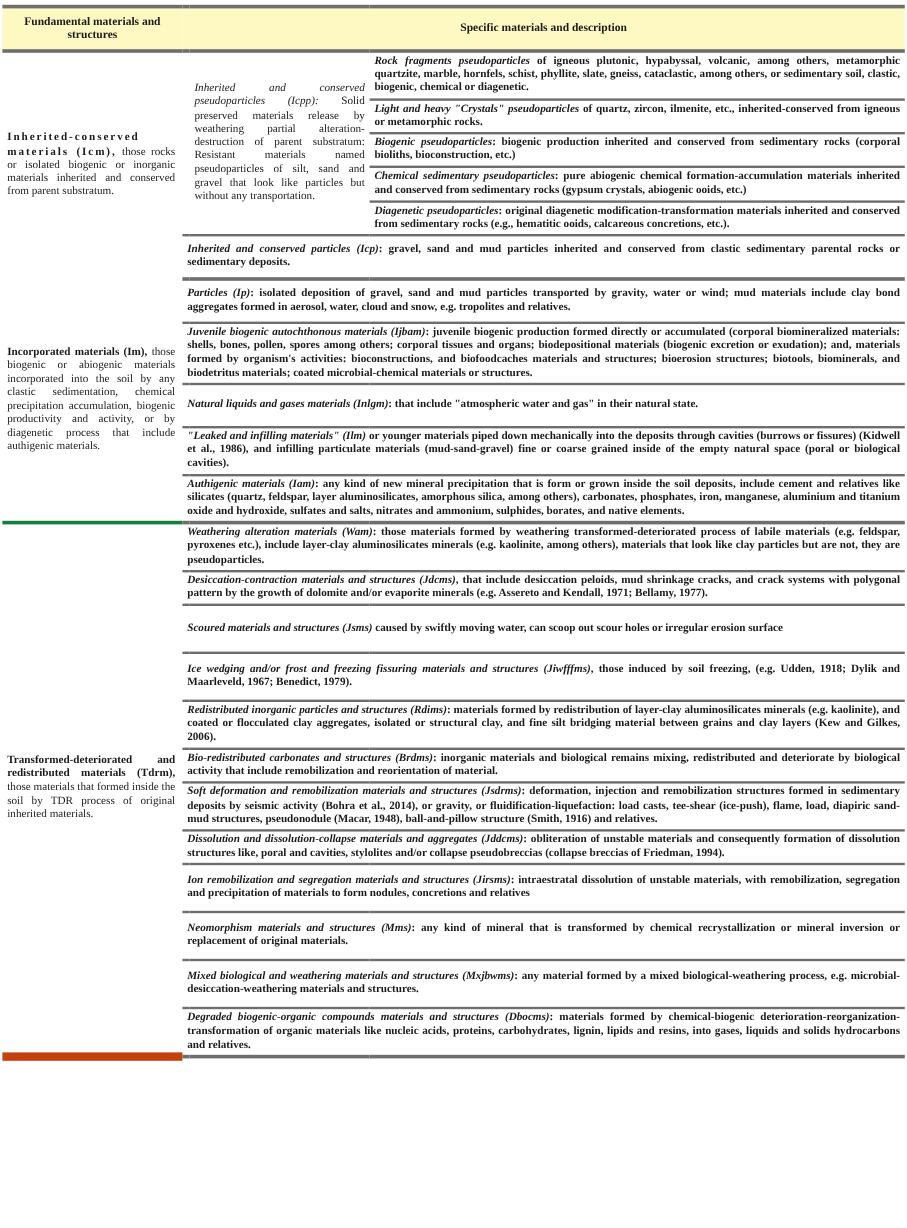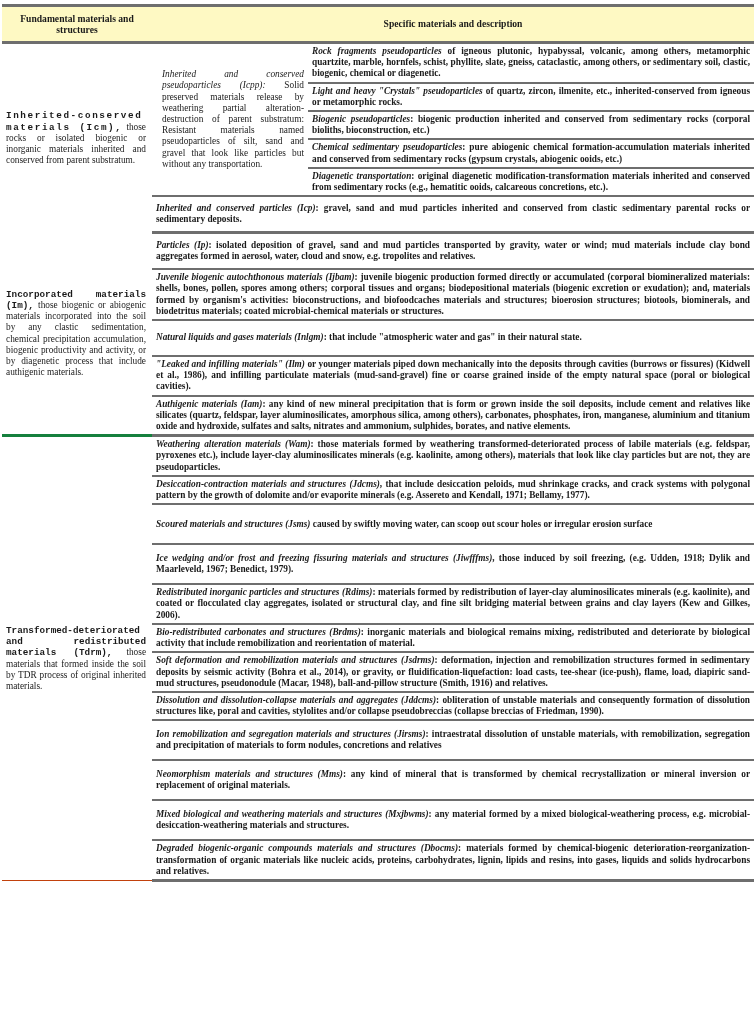--- a/index.html
+++ b/index.html
@@ -10,21 +10,21 @@
   table.main col.c1 { width: 150px; }
   table.main col.c2 { width: 6px; }
   table.main col.c3 { width: 150px; }
   table.main col.c4 { width: 446px; }
   thead tr { background: #fef9c3; }
   thead th { font-weight: bold; font-size: 9.6px; height: 34px; padding: 0 4px; vertical-align: middle; border-top: 3px solid #6e6e6e; border-bottom: 3px solid #6e6e6e; }
   th.h1 { text-align: center; }
   th.h2 { text-align: center; }
   td { vertical-align: middle; padding: 2px 4px; text-align: justify; }
   td.fund { padding-right: 6px; }
-  td.fund .t { font-weight: bold; font-family: Liberation Mono, monospace; }
+  td.fund .t { font-weight: bold; }
   td.fund .spaced { letter-spacing: 1.6px; }
   td.sub { padding: 2px 4px 2px 4px; margin-top: 12px; }
   td.spec { border-top: 2px solid #6e6e6e; font-weight: bold; }
   tr.first td.spec { border-top: none; }
   td.spec.tall { height: 30px; }
   tr.grp-end td { border-bottom: 3px solid #6e6e6e; margin-left: 24px; }
   .it { font-style: italic; }
 </style>
 </head>
 <body>
@@ -61,21 +61,21 @@
       <tr>
         <td class="spec"><span class="it">Light and heavy "Crystals" pseudoparticles</span><span> of quartz, zircon, ilmenite, etc., inherited-conserved from igneous or metamorphic rocks.</span></td>
       </tr>
       <tr>
         <td class="spec"><span class="it">Biogenic pseudoparticles</span><span>: biogenic production inherited and conserved from sedimentary rocks (corporal bioliths, bioconstruction, etc.)</span></td>
       </tr>
       <tr>
         <td class="spec"><span class="it">Chemical sedimentary pseudoparticles</span><span>: pure abiogenic chemical formation-accumulation materials inherited and conserved from sedimentary rocks (gypsum crystals, abiogenic ooids, etc.)</span></td>
       </tr>
       <tr>
-        <td class="spec"><span class="it">Diagenetic transportation</span><span>: original diagenetic modification-transformation materials inherited and conserved from sedimentary rocks (e.g., hematitic ooids, calcareous concretions, etc.).</span></td>
+        <td class="spec"><span class="it">Diagenetic pseudoparticles</span><span>: original diagenetic modification-transformation materials inherited and conserved from sedimentary rocks (e.g., hematitic ooids, calcareous concretions, etc.).</span></td>
       </tr>
       <tr class="grp-end">
         <td colspan="3" class="spec tall" style="border-top:2px solid #6e6e6e"><span class="it">Inherited and conserved particles (Icp)</span><span>: gravel, sand and mud particles inherited and conserved from clastic sedimentary parental rocks or sedimentary deposits.</span></td>
       </tr>
 
       <tr class="first">
         <td class="fund" rowspan="5" style="border-bottom:3px solid #15803d">
           <span class="t">Incorporated materials (Im),</span>
           <span>those biogenic or abiogenic materials incorporated into the soil by any clastic sedimentation, chemical precipitation accumulation, biogenic productivity and activity, or by diagenetic process that include authigenic materials.</span>
         </td>
@@ -88,21 +88,21 @@
         <td colspan="3" class="spec" style="height:30px"><span class="it">Natural liquids and gases materials (Inlgm)</span><span>: that include "atmospheric water and gas" in their natural state.</span></td>
       </tr>
       <tr>
         <td colspan="3" class="spec"><span class="it">"Leaked and infilling materials" (Ilm)</span><span> or younger materials piped down mechanically into the deposits through cavities (burrows or fissures) (Kidwell et al., 1986), and infilling particulate materials (mud-sand-gravel) fine or coarse grained inside of the empty natural space (poral or biological cavities).</span></td>
       </tr>
       <tr class="grp-end">
         <td colspan="3" class="spec"><span class="it">Authigenic materials (Iam)</span><span>: any kind of new mineral precipitation that is form or grown inside the soil deposits, include cement and relatives like silicates (quartz, feldspar, layer aluminosilicates, amorphous silica, among others), carbonates, phosphates, iron, manganese, aluminium and titanium oxide and hydroxide, sulfates and salts, nitrates and ammonium, sulphides, borates, and native elements.</span></td>
       </tr>
 
       <tr class="first">
-        <td class="fund" rowspan="12" style="border-bottom:1px solid #c2410c">
+        <td class="fund" rowspan="12" style="border-bottom:7px solid #c2410c">
           <span class="t">Transformed-deteriorated and redistributed materials (Tdrm),</span>
           <span>those materials that formed inside the soil by TDR process of original inherited materials.</span>
         </td>
         <td colspan="3" class="spec" style="border-top:none"><span class="it">Weathering alteration materials (Wam)</span><span>: those materials formed by weathering transformed-deteriorated process of labile materials (e.g. feldspar, pyroxenes etc.), include layer-clay aluminosilicates minerals (e.g. kaolinite, among others), materials that look like clay particles but are not, they are pseudoparticles.</span></td>
       </tr>
       <tr>
         <td colspan="3" class="spec"><span class="it">Desiccation-contraction materials and structures (Jdcms)</span><span>, that include desiccation peloids, mud shrinkage cracks, and crack systems with polygonal pattern by the growth of dolomite and/or evaporite minerals (e.g. Assereto and Kendall, 1971; Bellamy, 1977).</span></td>
       </tr>
       <tr>
         <td colspan="3" class="spec" style="height:34px"><span class="it">Scoured materials and structures (Jsms)</span><span> caused by swiftly moving water, can scoop out scour holes or irregular erosion surface</span></td>
@@ -113,21 +113,21 @@
       <tr>
         <td colspan="3" class="spec"><span class="it">Redistributed inorganic particles and structures (Rdims)</span><span>: materials formed by redistribution of layer-clay aluminosilicates minerals (e.g. kaolinite), and coated or flocculated clay aggregates, isolated or structural clay, and fine silt bridging material between grains and clay layers (Kew and Gilkes, 2006).</span></td>
       </tr>
       <tr>
         <td colspan="3" class="spec"><span class="it">Bio-redistributed carbonates and structures (Brdms)</span><span>: inorganic materials and biological remains mixing, redistributed and deteriorate by biological activity that include remobilization and reorientation of material.</span></td>
       </tr>
       <tr>
         <td colspan="3" class="spec"><span class="it">Soft deformation and remobilization materials and structures (Jsdrms)</span><span>: deformation, injection and remobilization structures formed in sedimentary deposits by seismic activity (Bohra et al., 2014), or gravity, or fluidification-liquefaction: load casts, tee-shear (ice-push), flame, load, diapiric sand-mud structures, pseudonodule (Macar, 1948), ball-and-pillow structure (Smith, 1916) and relatives.</span></td>
       </tr>
       <tr>
-        <td colspan="3" class="spec"><span class="it">Dissolution and dissolution-collapse materials and aggregates (Jddcms)</span><span>: obliteration of unstable materials and consequently formation of dissolution structures like, poral and cavities, stylolites and/or collapse pseudobreccias (collapse breccias of Friedman, 1990).</span></td>
+        <td colspan="3" class="spec"><span class="it">Dissolution and dissolution-collapse materials and aggregates (Jddcms)</span><span>: obliteration of unstable materials and consequently formation of dissolution structures like, poral and cavities, stylolites and/or collapse pseudobreccias (collapse breccias of Friedman, 1994).</span></td>
       </tr>
       <tr>
         <td colspan="3" class="spec" style="height:34px"><span class="it">Ion remobilization and segregation materials and structures (Jirsms)</span><span>: intraestratal dissolution of unstable materials, with remobilization, segregation and precipitation of materials to form nodules, concretions and relatives</span></td>
       </tr>
       <tr>
         <td colspan="3" class="spec" style="height:34px"><span class="it">Neomorphism materials and structures (Mms)</span><span>: any kind of mineral that is transformed by chemical recrystallization or mineral inversion or replacement of original materials.</span></td>
       </tr>
       <tr>
         <td colspan="3" class="spec" style="height:34px"><span class="it">Mixed biological and weathering materials and structures (Mxjbwms)</span><span>: any material formed by a mixed biological-weathering process, e.g. microbial-desiccation-weathering materials and structures.</span></td>
       </tr>

